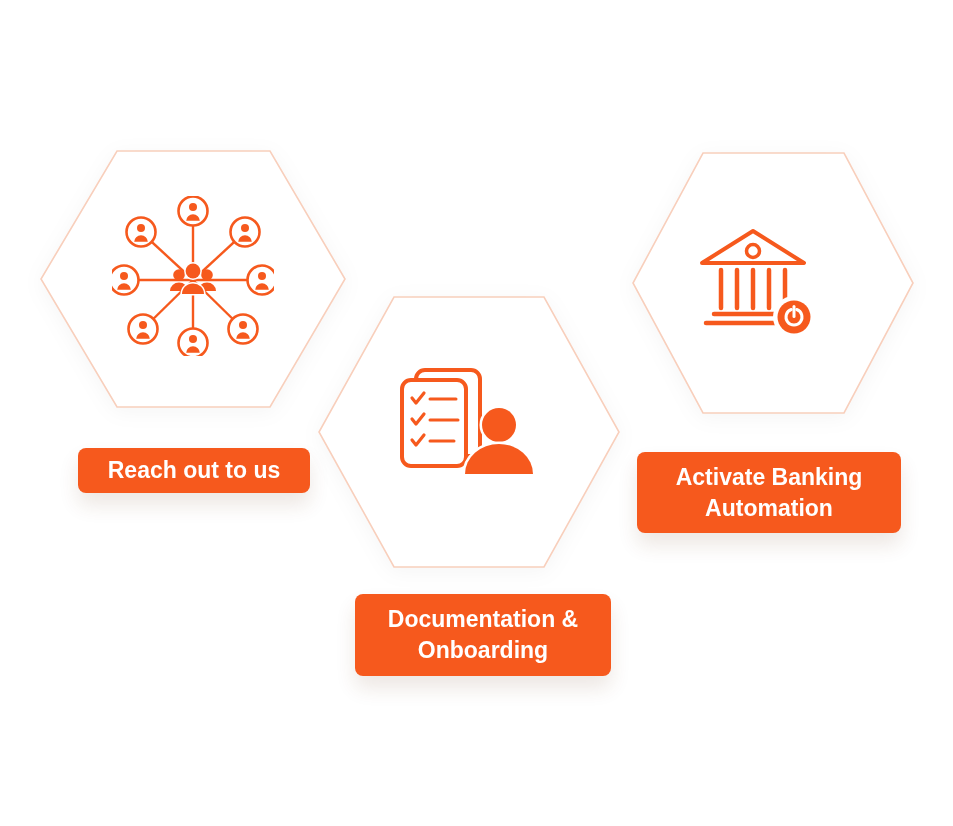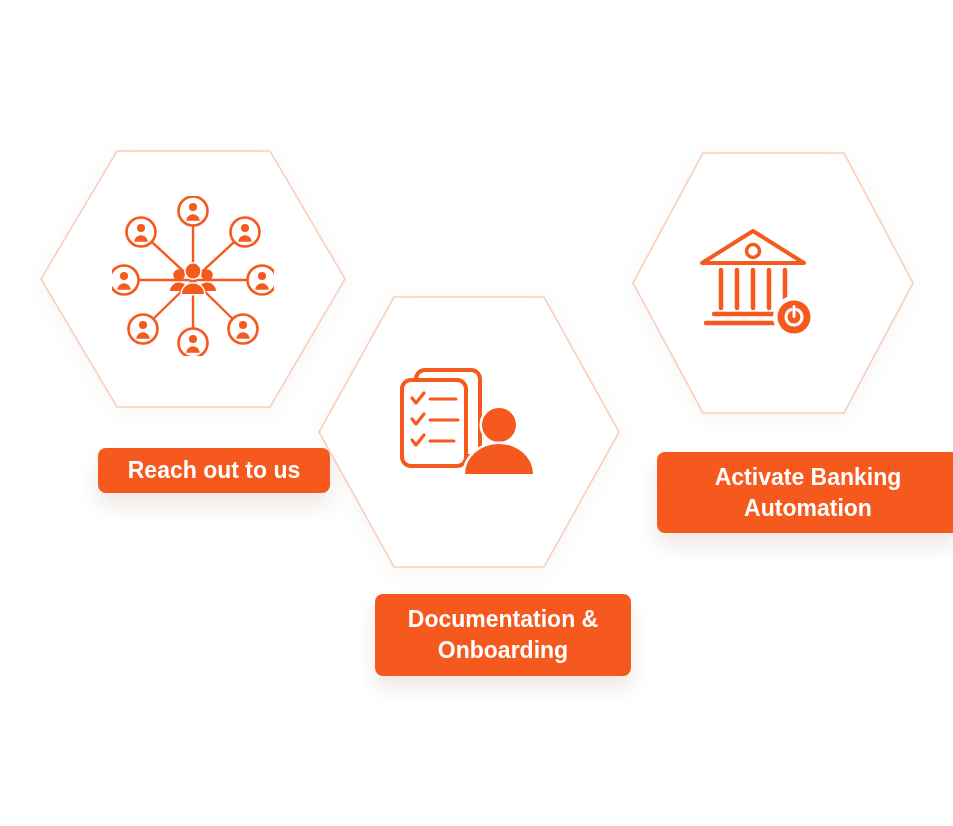--- a/index.html
+++ b/index.html
@@ -42,21 +42,20 @@
     font-size: 23px;
     line-height: 31px;
     border-radius: 8px;
     display: flex;
     align-items: center;
     justify-content: center;
     text-align: center;
     box-shadow: 0 12px 20px rgba(110, 55, 25, 0.12);
     padding: 0 12px;
     box-sizing: border-box;
-    margin-left: 20px;
   }
 </style>
 </head>
 <body>
 
 <div class="canvas">
 
   <div class="hex" style="left:40px; top:150px; width:306px; height:258px;">
     <svg class="shape" width="306" height="258" viewBox="0 0 306 258">
       <polygon points="77,1 230,1 305,129 230,257 77,257 1,129" fill="var(--hex-fill,#fff)" stroke="var(--hex-border,#F8CFBC)" stroke-width="1.6"></polygon>
@@ -182,17 +181,17 @@
   </div>
 
   <div class="step-label" style="left:78px; top:448px; width:232px; height:45px;">
     <span>Reach out to us</span>
   </div>
 
   <div class="step-label" style="left:355px; top:594px; width:256px; height:82px;">
     <span>Documentation &amp; Onboarding</span>
   </div>
 
-  <div class="step-label" style="left:637px; top:452px; width:302px; height:81px;">
+  <div class="step-label" style="left:637px; top:452px; width:264px; height:81px;">
     <span>Activate Banking Automation</span>
   </div>
 
 </div>
 
 </body></html>

